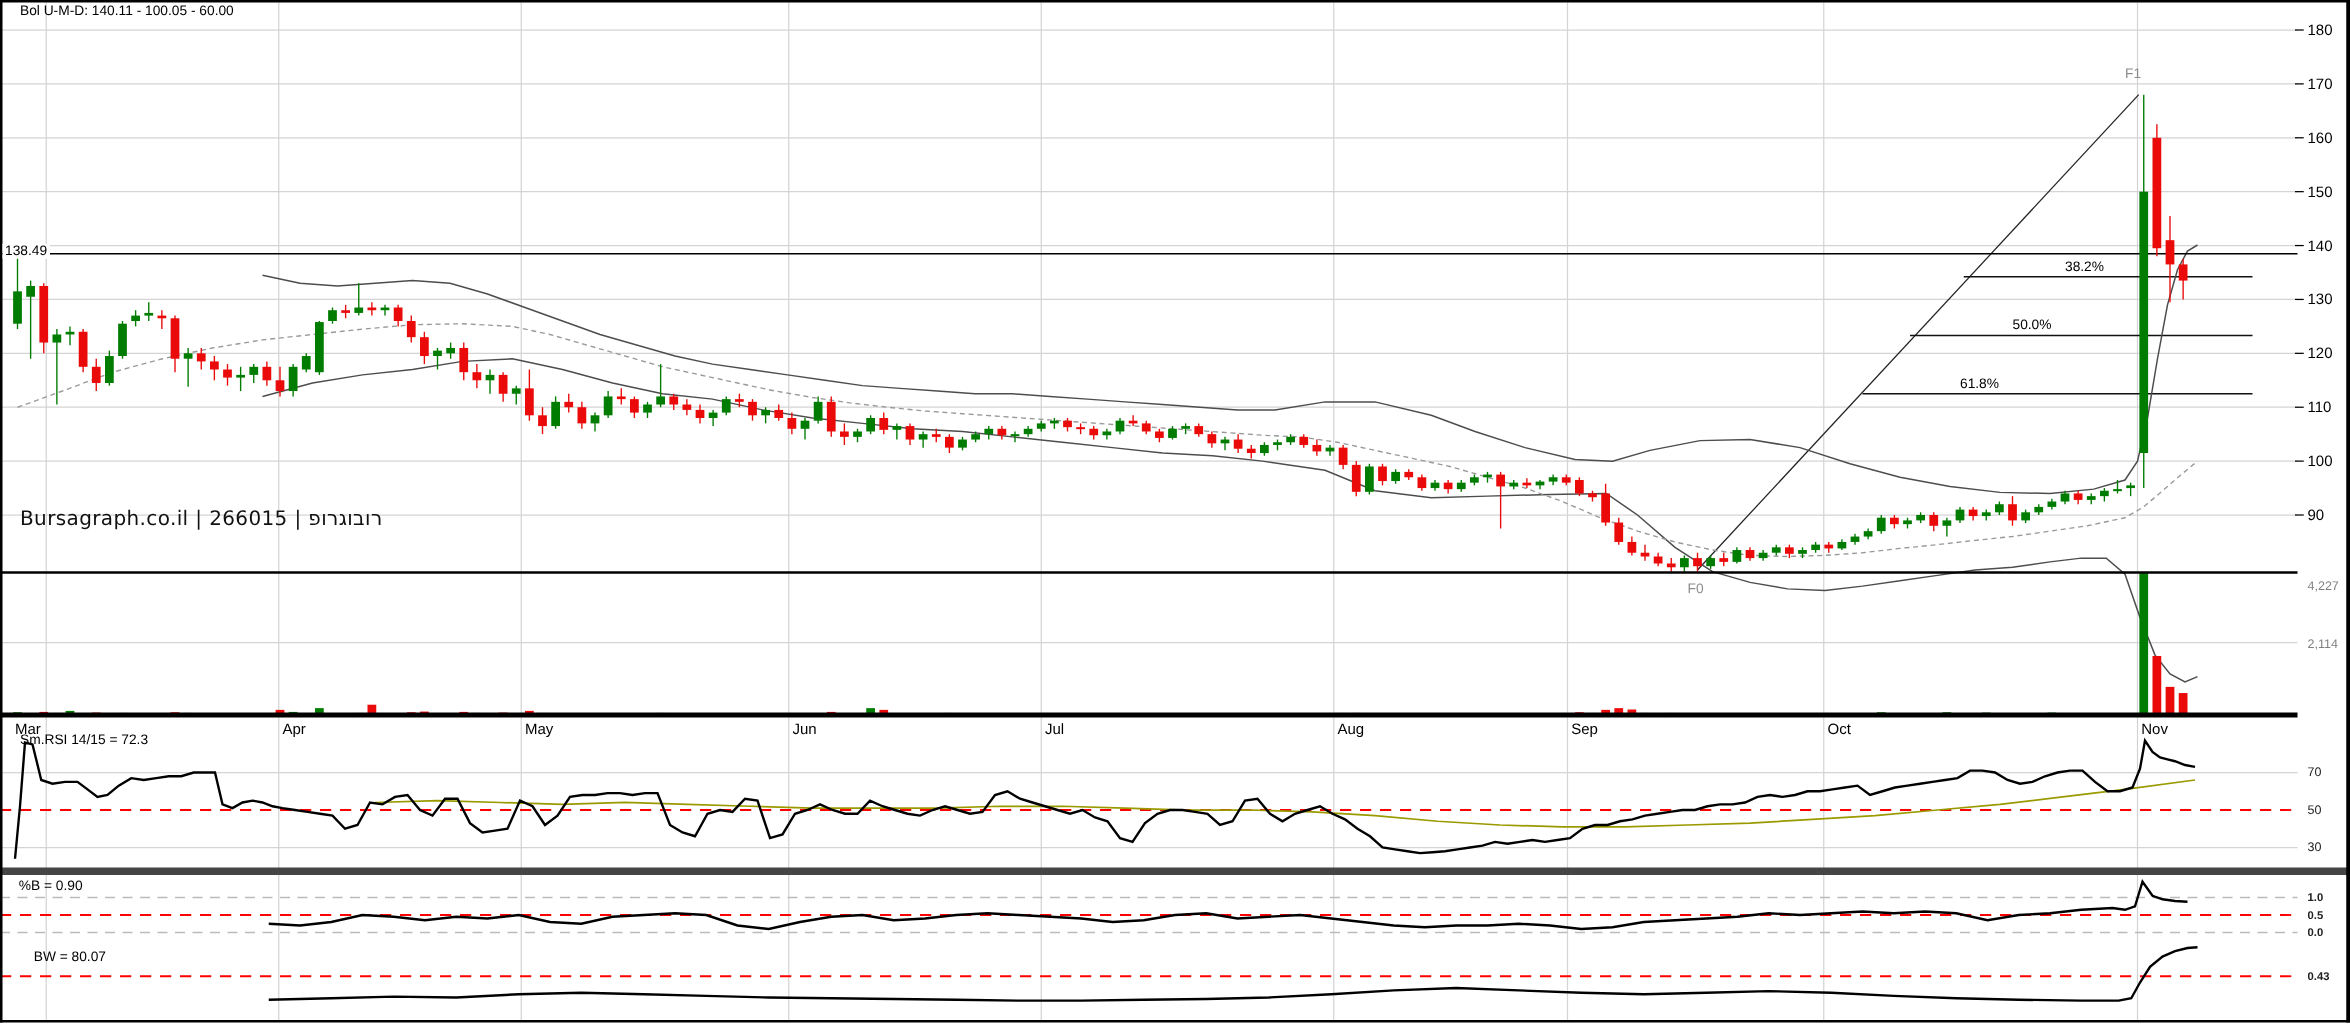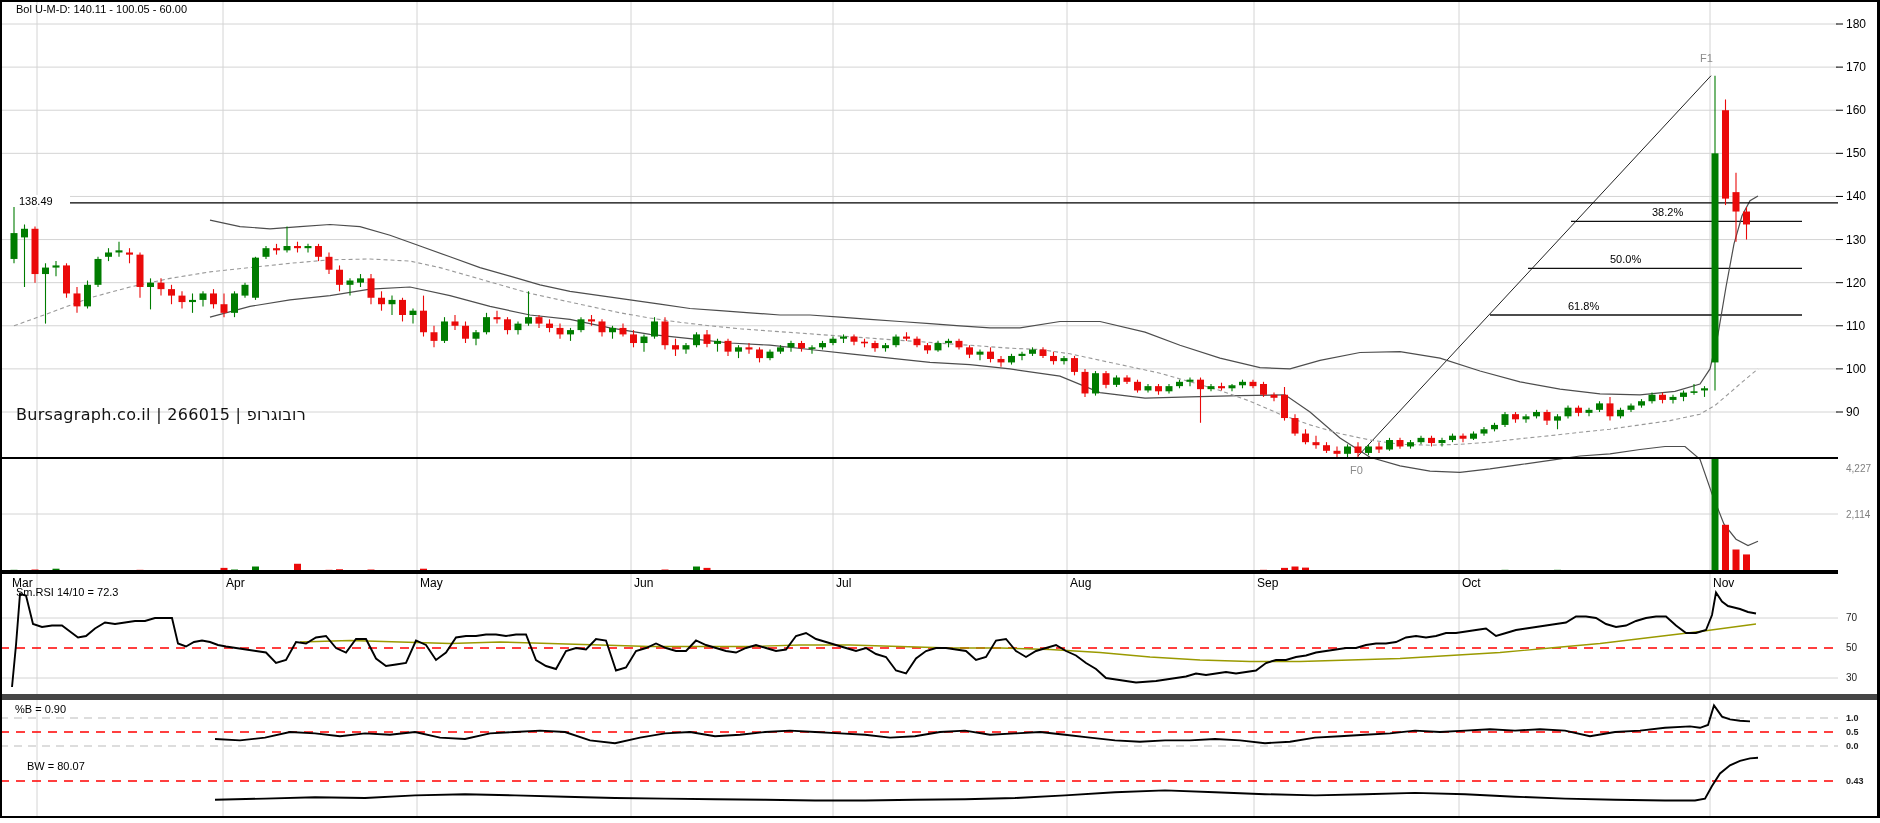--- a/index.html
+++ b/index.html
@@ -1,20 +1,20 @@
 <!DOCTYPE html>
 <html><head>
 <meta charset="utf-8">
 <style>
   html,body{margin:0;padding:0;background:#fff;}
   #stage{position:relative;width:1880px;height:823px;overflow:hidden;
          font-family:"Liberation Sans",sans-serif;background:#fff;}
   svg{position:absolute;left:0;top:0;}
   .lbl{position:absolute;font:11px "Liberation Sans",sans-serif;color:#000;white-space:nowrap;z-index:5;padding-left:12px;}
-  .pricelbl{background:#fff;padding:0 17px;}
+  .pricelbl{background:#fff;padding:0 2px;}
   .branding{font-size:16px;letter-spacing:.3px;
             font-family:"DejaVu Sans","Liberation Sans",sans-serif;color:#111;}
 </style>
 </head>
 <body>
 
 <div id="stage">
   <svg id="chart" width="1880" height="823">
       <line x1="37" y1="2" x2="37" y2="816" stroke="#d4d4d4"></line>
       <line x1="223" y1="2" x2="223" y2="816" stroke="#d4d4d4"></line>
@@ -604,16 +604,16 @@
       <text x="634" y="587" font-size="12" font-family="&quot;Liberation Sans&quot;,sans-serif" fill="#000000" font-weight="normal">Jun</text>
       <text x="836" y="587" font-size="12" font-family="&quot;Liberation Sans&quot;,sans-serif" fill="#000000" font-weight="normal">Jul</text>
       <text x="1070" y="587" font-size="12" font-family="&quot;Liberation Sans&quot;,sans-serif" fill="#000000" font-weight="normal">Aug</text>
       <text x="1257" y="587" font-size="12" font-family="&quot;Liberation Sans&quot;,sans-serif" fill="#000000" font-weight="normal">Sep</text>
       <text x="1462" y="587" font-size="12" font-family="&quot;Liberation Sans&quot;,sans-serif" fill="#000000" font-weight="normal">Oct</text>
       <text x="1713" y="587" font-size="12" font-family="&quot;Liberation Sans&quot;,sans-serif" fill="#000000" font-weight="normal">Nov</text>
     </svg>
   <div class="lbl" style="left:4px;top:3px">Bol U-M-D: 140.11 - 100.05 - 60.00</div>
   <div class="lbl pricelbl" style="left:2px;top:195px">138.49</div>
   <div class="lbl branding" style="left:4px;top:405px">Bursagraph.co.il | 266015 | רובוגרופ</div>
-  <div class="lbl" style="left:4px;top:586px">Sm.RSI 14/10 = 72.3</div>
+  <div class="lbl" style="left:4px;top:586px">Sm.RSI 14/15 = 72.3</div>
   <div class="lbl" style="left:3px;top:703px">%B = 0.90</div>
   <div class="lbl" style="left:15px;top:760px">BW = 80.07</div>
 </div>
 
 </body></html>

